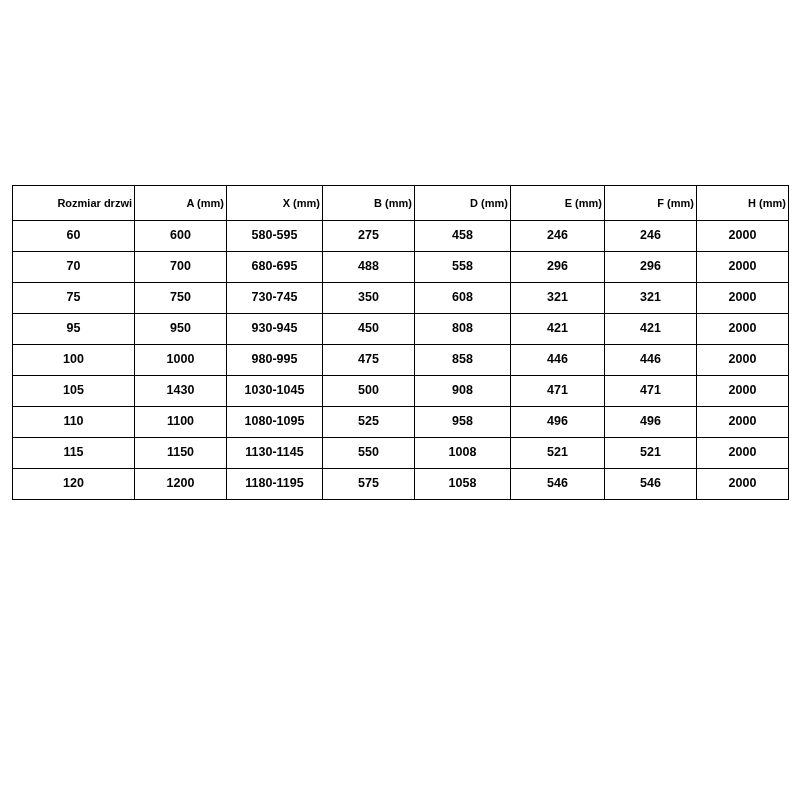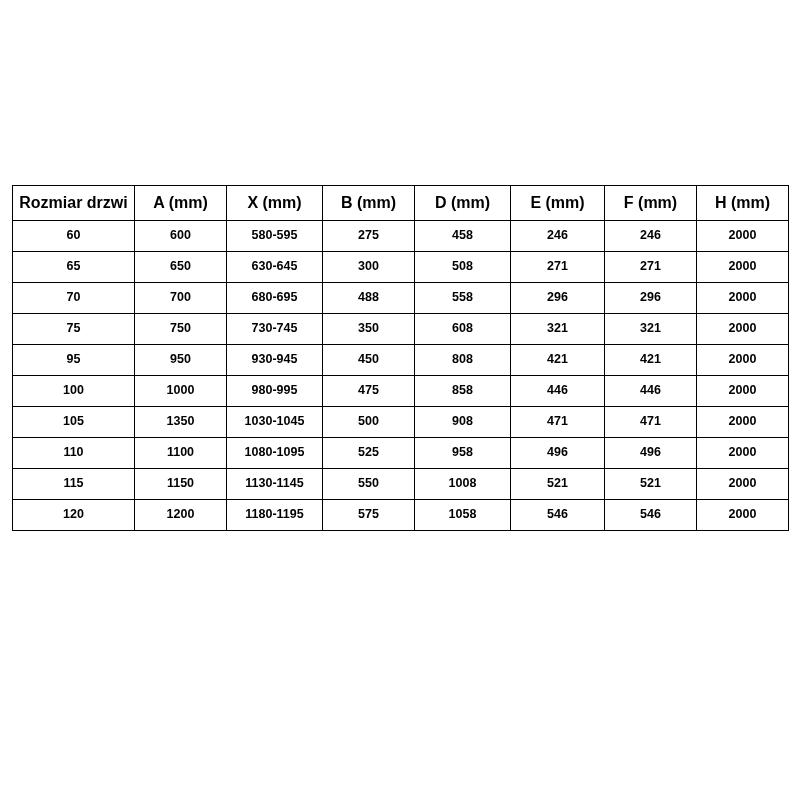--- a/index.html
+++ b/index.html
@@ -39,21 +39,22 @@
     vertical-align: middle;
     font-size: 12.5px;
     font-weight: bold;
     font-family: "Liberation Sans", sans-serif;
     padding: 0 2px;
     white-space: nowrap;
     line-height: 1.1;
   }
   table.spec-table th {
     height: 34px;
-    font-size: 16px;
+    font-size: 11px;
+    text-align: right;
   }
   table.spec-table col.c0 { width: 122px; }
   table.spec-table col.c1 { width: 92px; }
   table.spec-table col.c2 { width: 96px; }
   table.spec-table col.c3 { width: 92px; }
   table.spec-table col.c4 { width: 96px; }
   table.spec-table col.c5 { width: 94px; }
   table.spec-table col.c6 { width: 92px; }
   table.spec-table col.c7 { width: 92px; }
 </style>
@@ -90,30 +91,20 @@
           <td>60</td>
           <td>600</td>
           <td>580-595</td>
           <td>275</td>
           <td>458</td>
           <td>246</td>
           <td>246</td>
           <td>2000</td>
         </tr>
         <tr>
-          <td>65</td>
-          <td>650</td>
-          <td>630-645</td>
-          <td>300</td>
-          <td>508</td>
-          <td>271</td>
-          <td>271</td>
-          <td>2000</td>
-        </tr>
-        <tr>
           <td>70</td>
           <td>700</td>
           <td>680-695</td>
           <td>488</td>
           <td>558</td>
           <td>296</td>
           <td>296</td>
           <td>2000</td>
         </tr>
         <tr>
@@ -141,21 +132,21 @@
           <td>1000</td>
           <td>980-995</td>
           <td>475</td>
           <td>858</td>
           <td>446</td>
           <td>446</td>
           <td>2000</td>
         </tr>
         <tr>
           <td>105</td>
-          <td>1350</td>
+          <td>1430</td>
           <td>1030-1045</td>
           <td>500</td>
           <td>908</td>
           <td>471</td>
           <td>471</td>
           <td>2000</td>
         </tr>
         <tr>
           <td>110</td>
           <td>1100</td>

